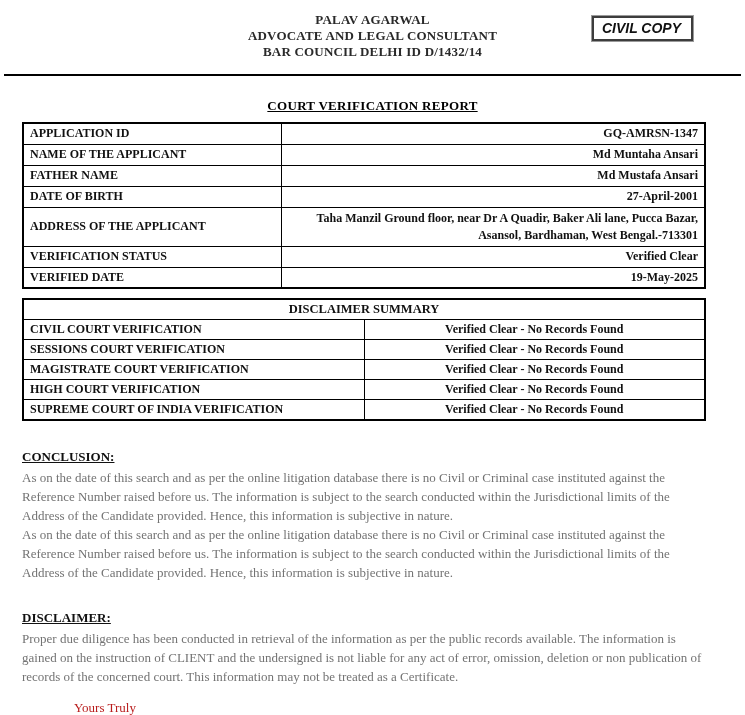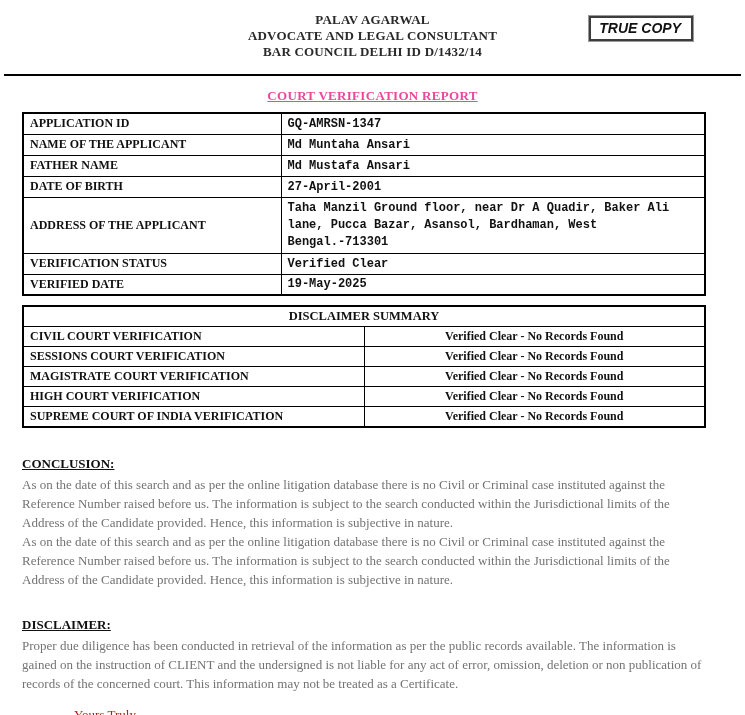--- a/index.html
+++ b/index.html
@@ -24,31 +24,31 @@
     font-family: "Liberation Sans", sans-serif;
     font-style: italic; font-weight: bold; font-size: 14px; color: #111;
     background: #fff;
   }
 
   .rule { height: 2px; background: #000; margin: 14px 4px 0 4px; }
 
   .report-title {
     text-align: center; font-weight: bold; font-size: 13px;
     text-decoration: underline; letter-spacing: 0.3px;
-    margin-top: 12px; color: #ec4899;
+    margin-top: 22px; color: #000000;
   }
 
   
   table { border-collapse: collapse; width: 684px; margin: 0 35px 0 22px; table-layout: fixed; }
   table.details { margin-top: 8px; }
   table.summary { margin-top: 9px; }
   td { border: 1px solid #000; font-size: 12px; font-weight: bold; padding: 2px 6px; color: #111; vertical-align: middle; }
   table { border: 2px solid #000; }
   td.label-col { width: 258px; }
-  table.details td.value-col { text-align: left; font-family: Liberation Mono, monospace; }
+  table.details td.value-col { text-align: right; }
   table.summary td.value-col { text-align: center; }
   td.summary-header { text-align: center; font-size: 12.5px; padding: 2px 6px; }
   table.details tr { height: 21px; }
   table.summary tr { height: 19px; }
   tr.address-row { height: 40px; }
   .addr-val { line-height: 17px; }
 
   
   .section { margin: 0 35px 0 22px; }
   .section-heading {
@@ -65,21 +65,21 @@
 </head>
 <body>
 
 <div class="page">
 
   <div class="letterhead">
     <div class="lh-line">PALAV AGARWAL</div>
     <div class="lh-line">ADVOCATE AND LEGAL CONSULTANT</div>
     <div class="lh-line">BAR COUNCIL DELHI ID D/1432/14</div>
   </div>
-  <div class="true-copy">TRUE COPY</div>
+  <div class="true-copy">CIVIL COPY</div>
 
   <div class="rule"></div>
 
   <div class="report-title">COURT VERIFICATION REPORT</div>
 
   <table class="details">
     <tbody>
       <tr>
         <td class="label-col">APPLICATION ID</td>
         <td class="value-col">GQ-AMRSN-1347</td>

